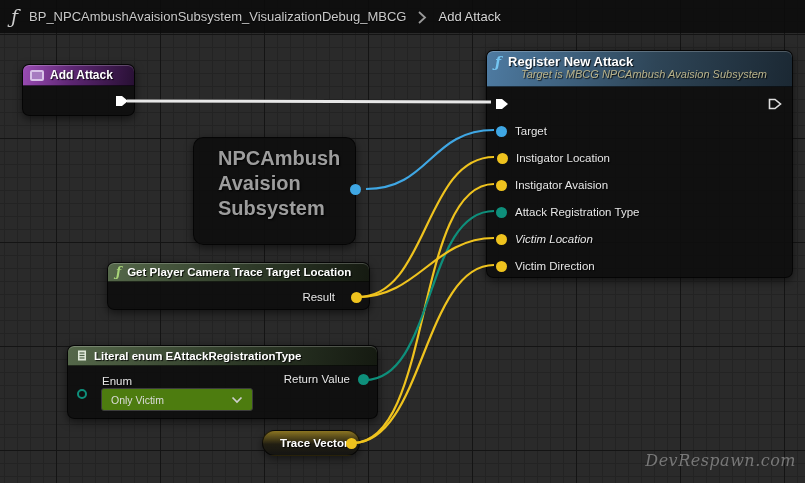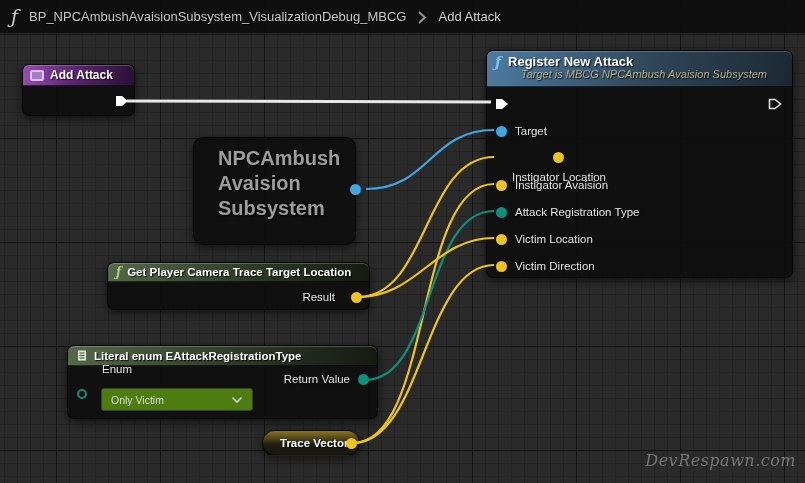--- a/index.html
+++ b/index.html
@@ -115,33 +115,33 @@
     <svg width="14" height="13" style="position:absolute; left:8px; top:47px;">
       <path d="M1 1 h6 l6 5 l-6 5 h-6 z" fill="#ffffff"></path>
     </svg>
     <svg width="14" height="13" style="position:absolute; right:10px; top:47px;">
       <path d="M1.5 1.5 h5.5 l5.5 4.5 l-5.5 4.5 h-5.5 z" fill="none" stroke="#dedede" stroke-width="1.6"></path>
     </svg>
     <div class="pin-row" style="left:9px; top:74px;">
       <span class="pin" style="background-color: rgb(63, 167, 228);"></span>
       <span class="pin-label">Target</span>
     </div>
-    <div class="pin-row" style="left:25px; top:101px;flex-direction:column;">
+    <div class="pin-row" style="left:10px; top:101px;">
       <span class="pin" style="background-color: rgb(239, 195, 30);"></span>
       <span class="pin-label">Instigator Location</span>
     </div>
     <div class="pin-row" style="left:9px; top:128px;">
       <span class="pin" style="background-color: rgb(239, 195, 30);"></span>
       <span class="pin-label">Instigator Avaision</span>
     </div>
     <div class="pin-row" style="left:9px; top:155px;text-align:center;">
       <span class="pin" style="background-color: rgb(14, 143, 123);"></span>
       <span class="pin-label">Attack Registration Type</span>
     </div>
-    <div class="pin-row" style="left:9px; top:182px;">
+    <div class="pin-row" style="left:9px; top:182px;font-style:italic;">
       <span class="pin" style="background-color: rgb(239, 195, 30);"></span>
       <span class="pin-label">Victim Location</span>
     </div>
     <div class="pin-row" style="left:9px; top:209px;">
       <span class="pin" style="background-color: rgb(239, 195, 30);"></span>
       <span class="pin-label">Victim Direction</span>
     </div>
   </div>
 
   <div class="node big-var" style="left:193px; top:137px; width:163px; height:108px;">
@@ -165,21 +165,21 @@
   <div class="node" style="left:67px; top:345px; width:311px; height:74px;text-align:center;">
     <div class="node-header hdr-green" style="padding:3px 8px;">
       <svg class="enum-doc" width="12" height="13">
         <rect x="1.5" y="1" width="9" height="11" fill="#dfe8d8" stroke="#55684a" stroke-width="1"></rect>
         <line x1="3.5" y1="4" x2="8.5" y2="4" stroke="#4a5f44" stroke-width="1.2"></line>
         <line x1="3.5" y1="6.5" x2="8.5" y2="6.5" stroke="#4a5f44" stroke-width="1.2"></line>
         <line x1="3.5" y1="9" x2="8.5" y2="9" stroke="#4a5f44" stroke-width="1.2"></line>
       </svg>
       <span class="node-title" style="font-size:11.5px;">Literal enum EAttackRegistrationType</span>
     </div>
-    <span class="pin-label" style="position:absolute; left:34px; top:17px;">Enum</span>
+    <span class="pin-label" style="position:absolute; left:34px; top:29px;">Enum</span>
     <span class="pin-hollow" style="position:absolute; left:9px; top:43px;"></span>
     <div class="dropdown">
       <span class="val">Only Victim</span>
       <svg width="12" height="8">
         <polyline points="1.5,1.5 6,6 10.5,1.5" stroke="#cfcfcf" stroke-width="1.7" fill="none"></polyline>
       </svg>
     </div>
     <div class="pin-row" style="right:8px; top:27px;">
       <span class="pin-label">Return Value</span>
       <span class="pin" style="background-color: rgb(14, 143, 123);"></span>

